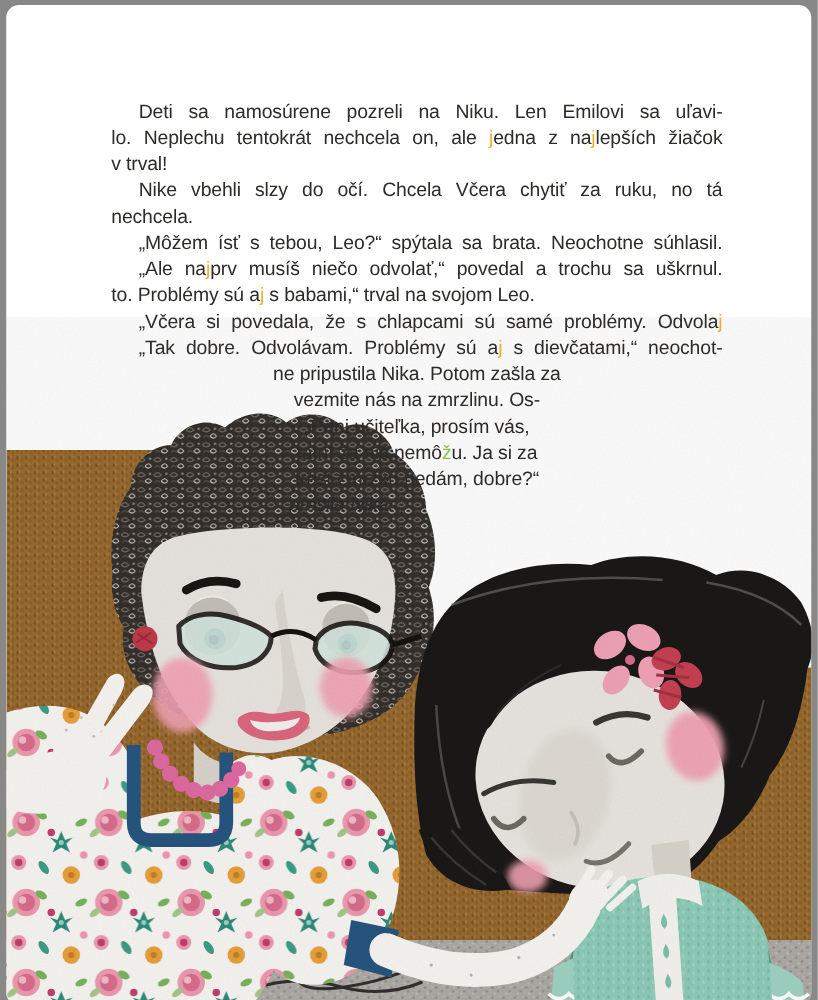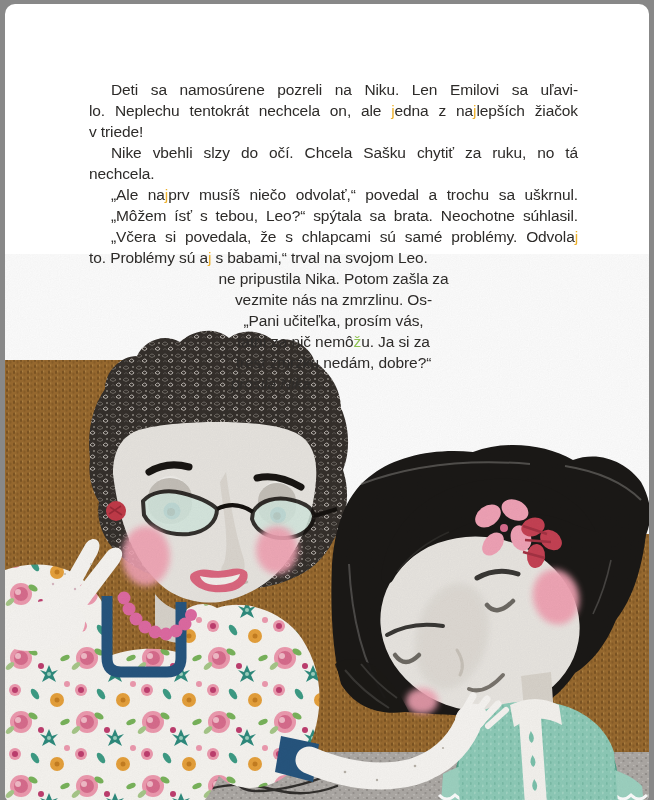--- a/index.html
+++ b/index.html
@@ -263,27 +263,28 @@
       <circle cx="410" cy="762" r="1.3" fill="#b9b3aa"></circle>
         <circle cx="438" cy="744" r="1.1" fill="#b9b3aa"></circle>
     </g>
 
     <rect x="0" y="300" width="654" height="500" filter="url(#grain)" opacity="0.05"></rect>
   </svg>
 
   <div class="story" style="color: rgb(45, 43, 41);">
       <div class="line ind j"><span>Deti sa namosúrene pozreli na Niku. Len Emilovi sa uľavi-</span></div>
       <div class="line j"><span>lo. Neplechu tentokrát nechcela on, ale </span><span style="color: rgb(237, 176, 42);">j</span><span>edna z na</span><span style="color: rgb(237, 176, 42);">j</span><span>lepších žiačok</span></div>
-      <div class="line"><span>v triede!</span></div>
-      <div class="line ind j"><span>Nike vbehli slzy do očí. Chcela Sašku chytiť za ruku, no tá</span></div>
+      <div class="line"><span>v trval!</span></div>
+      <div class="line ind j"><span>Nike vbehli slzy do očí. Chcela Včera chytiť za ruku, no tá</span></div>
       <div class="line"><span>nechcela.</span></div>
+      <div class="line ind j"><span>„Môžem ísť s tebou, Leo?“ spýtala sa brata. Neochotne súhlasil.</span></div>
       <div class="line ind j"><span>„Ale na</span><span style="color: rgb(237, 176, 42);">j</span><span>prv musíš niečo odvolať,“ povedal a trochu sa uškrnul.</span></div>
-      <div class="line ind j"><span>„Môžem ísť s tebou, Leo?“ spýtala sa brata. Neochotne súhlasil.</span></div>
+      <div class="line"><span>to. Problémy sú a</span><span style="color: rgb(237, 176, 42);">j</span><span> s babami,“ trval na svojom Leo.</span></div>
       <div class="line ind j"><span>„Včera si povedala, že s chlapcami sú samé problémy. Odvola</span><span style="color: rgb(237, 176, 42);">j</span></div>
-      <div class="line"><span>to. Problémy sú a</span><span style="color: rgb(237, 176, 42);">j</span><span> s babami,“ trval na svojom Leo.</span></div>
+      <div class="line ind j"><span>„Tak dobre. Odvolávam. Problémy sú a</span><span style="color: rgb(237, 176, 42);">j</span><span> s dievčatami,“ neochot-</span></div>
       <div class="line r"><span>ne pripustila Nika. Potom zašla za</span></div>
       <div class="line r"><span>vezmite nás na zmrzlinu. Os-</span></div>
       <div class="line r"><span>„Pani učiteľka, prosím vás,</span></div>
       <div class="line r"><span>tatní za nič nemô</span><span style="color: rgb(140, 191, 79);">ž</span><span>u. Ja si za</span></div>
       <div class="line r"><span>trest zmrzku nedám, dobre?“</span></div>
       <div class="line r short"><span>prosila Nika.</span></div>
     </div>
 </div>
 
 </body></html>

